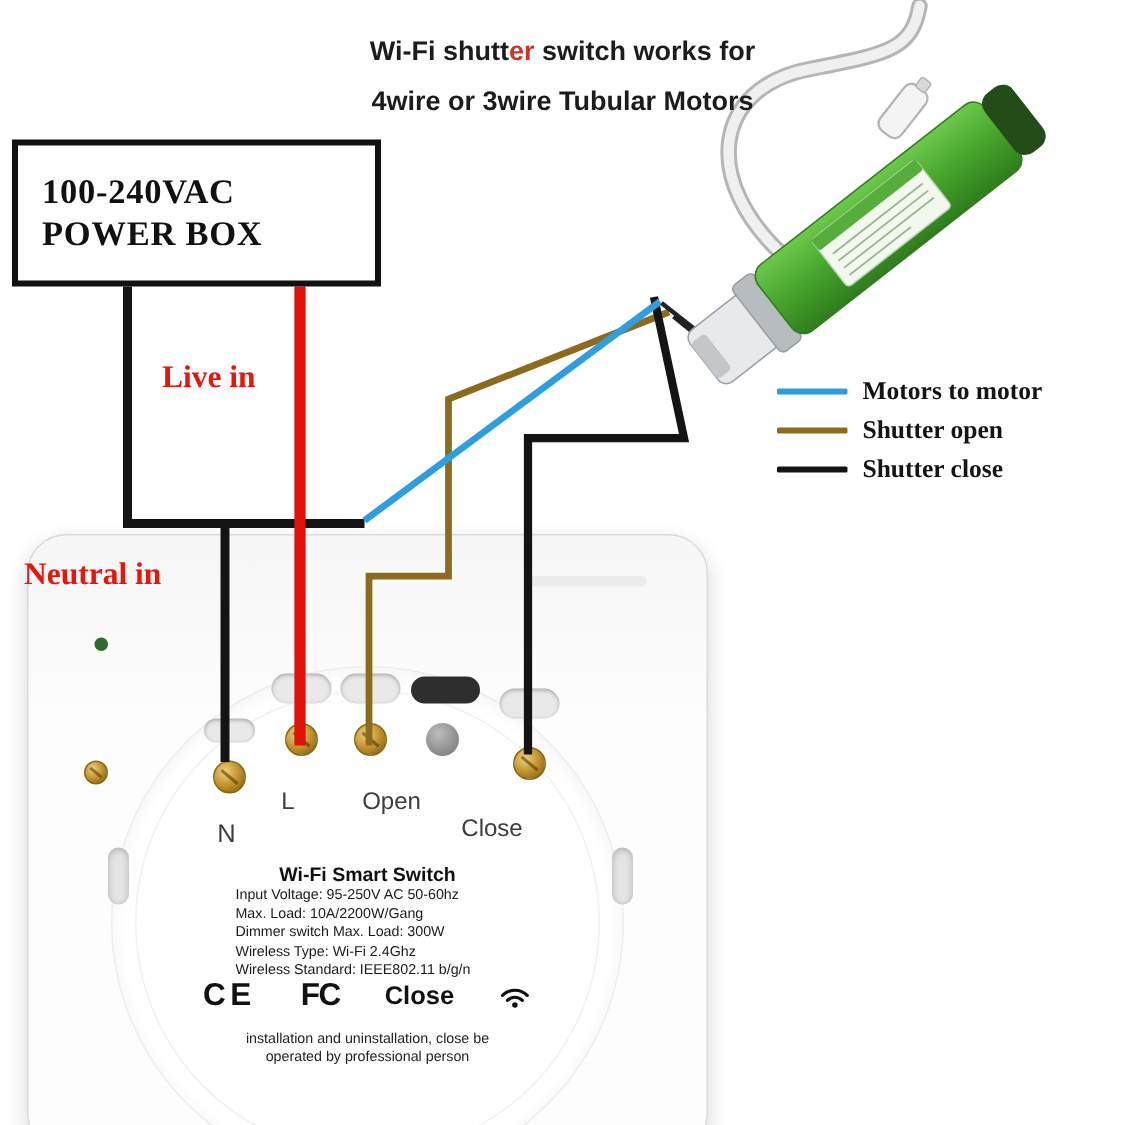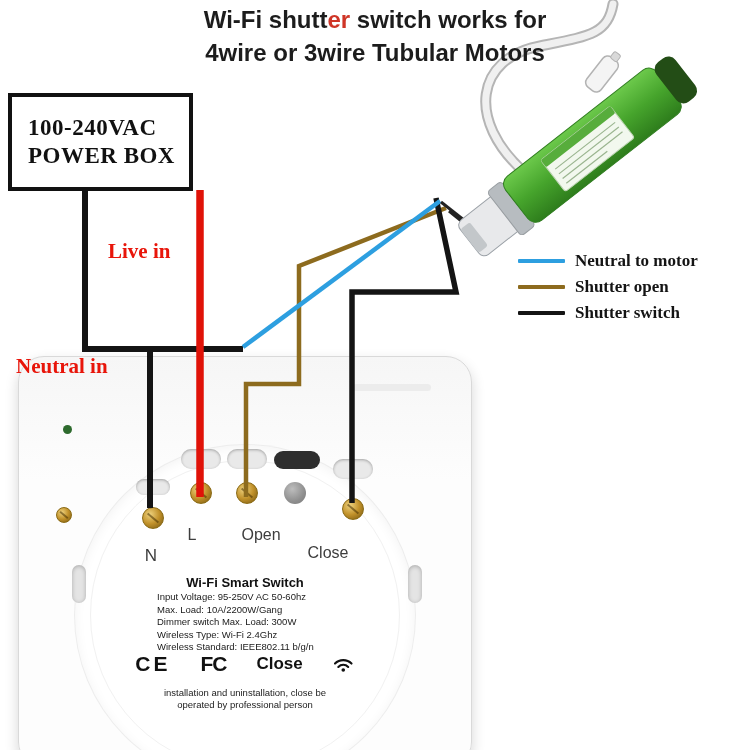--- a/index.html
+++ b/index.html
@@ -1,34 +1,34 @@
 <!DOCTYPE html>
 <html><head>
 <meta charset="utf-8">
 <style>
   html,body{margin:0;padding:0;background:#fff;}
   #stage{position:relative;width:750px;height:750px;background:#fff;overflow:hidden;
          font-family:"Liberation Sans",sans-serif;}
   .abs{position:absolute;}
 
   
-  .title{left:0;right:0;top:3px;text-align:center;font-size:24px;font-weight:600;
+  .title{left:0;right:0;top:18px;text-align:center;font-size:18px;font-weight:600;
          line-height:33px;color:#1c1c1c;z-index:5;}
 
   
-  .power-box{left:8px;top:93px;width:185px;height:98px;border:4px solid #111;background:#fff;
+  .power-box{left:8px;top:93px;width:246px;height:98px;border:4px solid #111;background:#fff;
              box-sizing:border-box;display:flex;flex-direction:column;justify-content:center;
              padding-left:16px;z-index:4;}
   .power-box div{font-family:"Liberation Serif",serif;font-weight:800;font-size:23px;
                  line-height:28px;letter-spacing:.5px;color:#111;}
 
   
   .wire-label{font-family:"Liberation Serif",serif;font-weight:700;font-size:21px;z-index:4;}
   .live-in{left:108px;top:239px;}
-  .neutral-in{left:16px;top:354px;}
+  .neutral-in{left:16px;top:370px;}
 
   
   .legend{left:518px;top:252px;z-index:4;}
   .legend-row{display:flex;align-items:center;height:18px;margin-bottom:8px;}
   .legend-line{width:47px;height:4px;margin-right:10px;border-radius:1px;}
   .legend-label{font-family:"Liberation Serif",serif;font-weight:700;font-size:17px;
                 color:#141414;white-space:nowrap;}
 
   
   .panel{left:18px;top:356px;width:452px;height:410px;background:linear-gradient(180deg,#f6f6f6,#fdfdfd 30%);
@@ -171,25 +171,25 @@
     <div>100-240VAC</div>
     <div>POWER BOX</div>
   </div>
 
   <div class="abs wire-label live-in" style="color: rgb(232, 21, 10);">Live in</div>
   <div class="abs wire-label neutral-in" style="color: rgb(232, 21, 10);">Neutral in</div>
 
   <div class="abs legend">
     <div class="legend-row">
       <span class="legend-line" style="background: rgb(45, 159, 224);"></span>
-      <span class="legend-label">Neutral to motor</span>
+      <span class="legend-label">Motors to motor</span>
     </div>
     <div class="legend-row">
       <span class="legend-line" style="background: rgb(141, 107, 30);"></span>
       <span class="legend-label">Shutter open</span>
     </div>
     <div class="legend-row">
       <span class="legend-line" style="background: rgb(20, 20, 20);"></span>
-      <span class="legend-label">Shutter switch</span>
+      <span class="legend-label">Shutter close</span>
     </div>
   </div>
 
 </div>
 
 </body></html>

